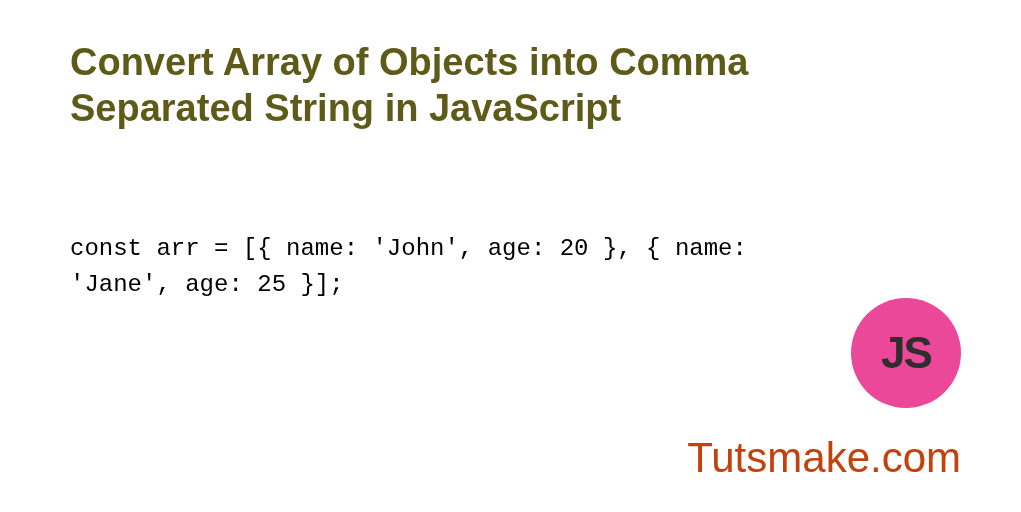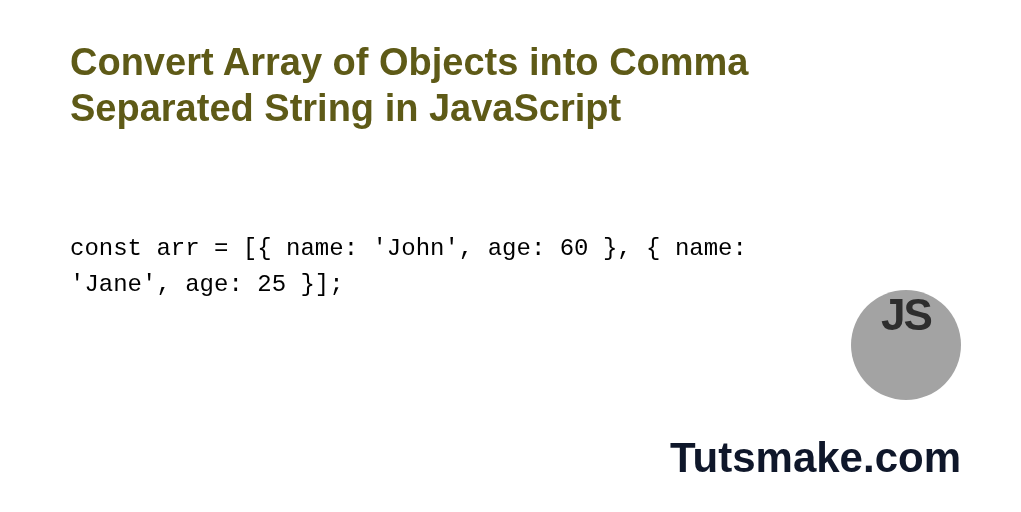--- a/index.html
+++ b/index.html
@@ -34,51 +34,51 @@
     }
     .code-line {
       margin-bottom: 0;
     }
     .code-gap {
       height: 36px;
     }
     .js-badge {
       position: absolute;
       right: 60px;
-      top: 290px;
+      top: 298px;
       width: 110px;
       height: 110px;
-      background: #a3a3a3;
+      background: #ec4899;
       border-radius: 50%;
       display: flex;
-      align-items: flex-start;
+      align-items: center;
       justify-content: center;
     }
     .js-text {
       font-size: 44px;
       font-weight: bold;
       color: #2e2e2e;
       letter-spacing: -2px;
     }
     .brand {
       position: absolute;
       right: 60px;
       bottom: 30px;
-      color: #0f172a;
+      color: #c2410c;
       font-size: 42px;
-      font-weight: bold;
+      font-weight: normal;
     }
   </style>
 </head>
 <body>
 
 <h1 class="title">Convert Array of Objects into Comma Separated String in JavaScript</h1>
 
 <div class="code-block">
-  <div class="code-line">const arr = [{ name: 'John', age: 60 }, { name: 'Jane', age: 25 }];</div>
+  <div class="code-line">const arr = [{ name: 'John', age: 20 }, { name: 'Jane', age: 25 }];</div>
   <div class="code-gap"></div>
   
 </div>
 
 <div class="js-badge">
   <span class="js-text">JS</span>
 </div>
 
 <div class="brand">Tutsmake.com</div>
 

